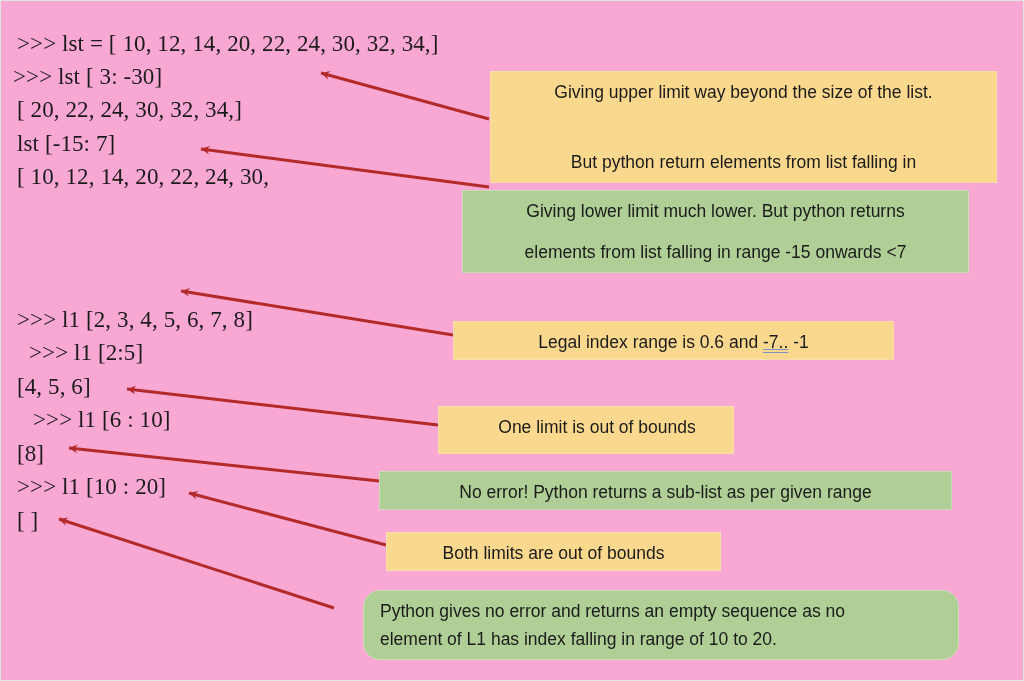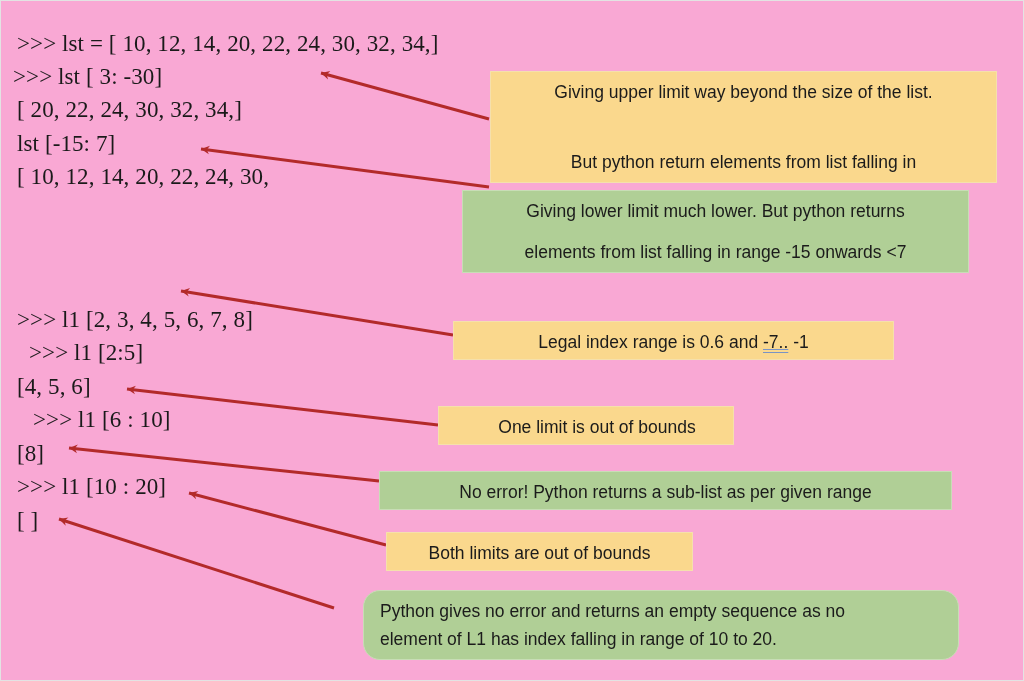--- a/index.html
+++ b/index.html
@@ -131,29 +131,29 @@
 
   <div class="callout green" style="left:461px; top:189px; width:507px; height:83px;gap:13px;">
     <span class="cline">Giving lower limit much lower. But python returns</span>
     <span class="cline">elements from list falling in range -15 onwards &lt;7</span>
   </div>
 
   <div class="callout orange" style="left:452px; top:320px; width:441px; height:39px;">
     <span class="cline"><span>Legal index range is 0.6 and </span><span class="spell">-7..</span><span> -1</span></span>
   </div>
 
-  <div class="callout orange" style="left:437px; top:405px; width:296px; height:39px;padding-left:32px;">
+  <div class="callout orange" style="left:437px; top:405px; width:296px; height:48px;padding-left:32px;">
     <span class="cline">One limit is out of bounds</span>
   </div>
 
   <div class="callout green" style="left:378px; top:470px; width:573px; height:39px;">
     <span class="cline">No error! Python returns a sub-list as per given range</span>
   </div>
 
-  <div class="callout orange" style="left:385px; top:531px; width:307px; height:39px;">
+  <div class="callout orange" style="left:385px; top:531px; width:335px; height:39px;">
     <span class="cline">Both limits are out of bounds</span>
   </div>
 
   <div class="callout green" style="left:362px; top:589px; width:596px; height:70px; align-items:flex-start; text-align:left; padding-left:16px;border-radius:17px;">
     <span class="cline">Python gives no error and returns an empty sequence as no</span>
     <span class="cline">element of L1 has index falling in range of 10 to 20.</span>
   </div>
 
 </div>
 

